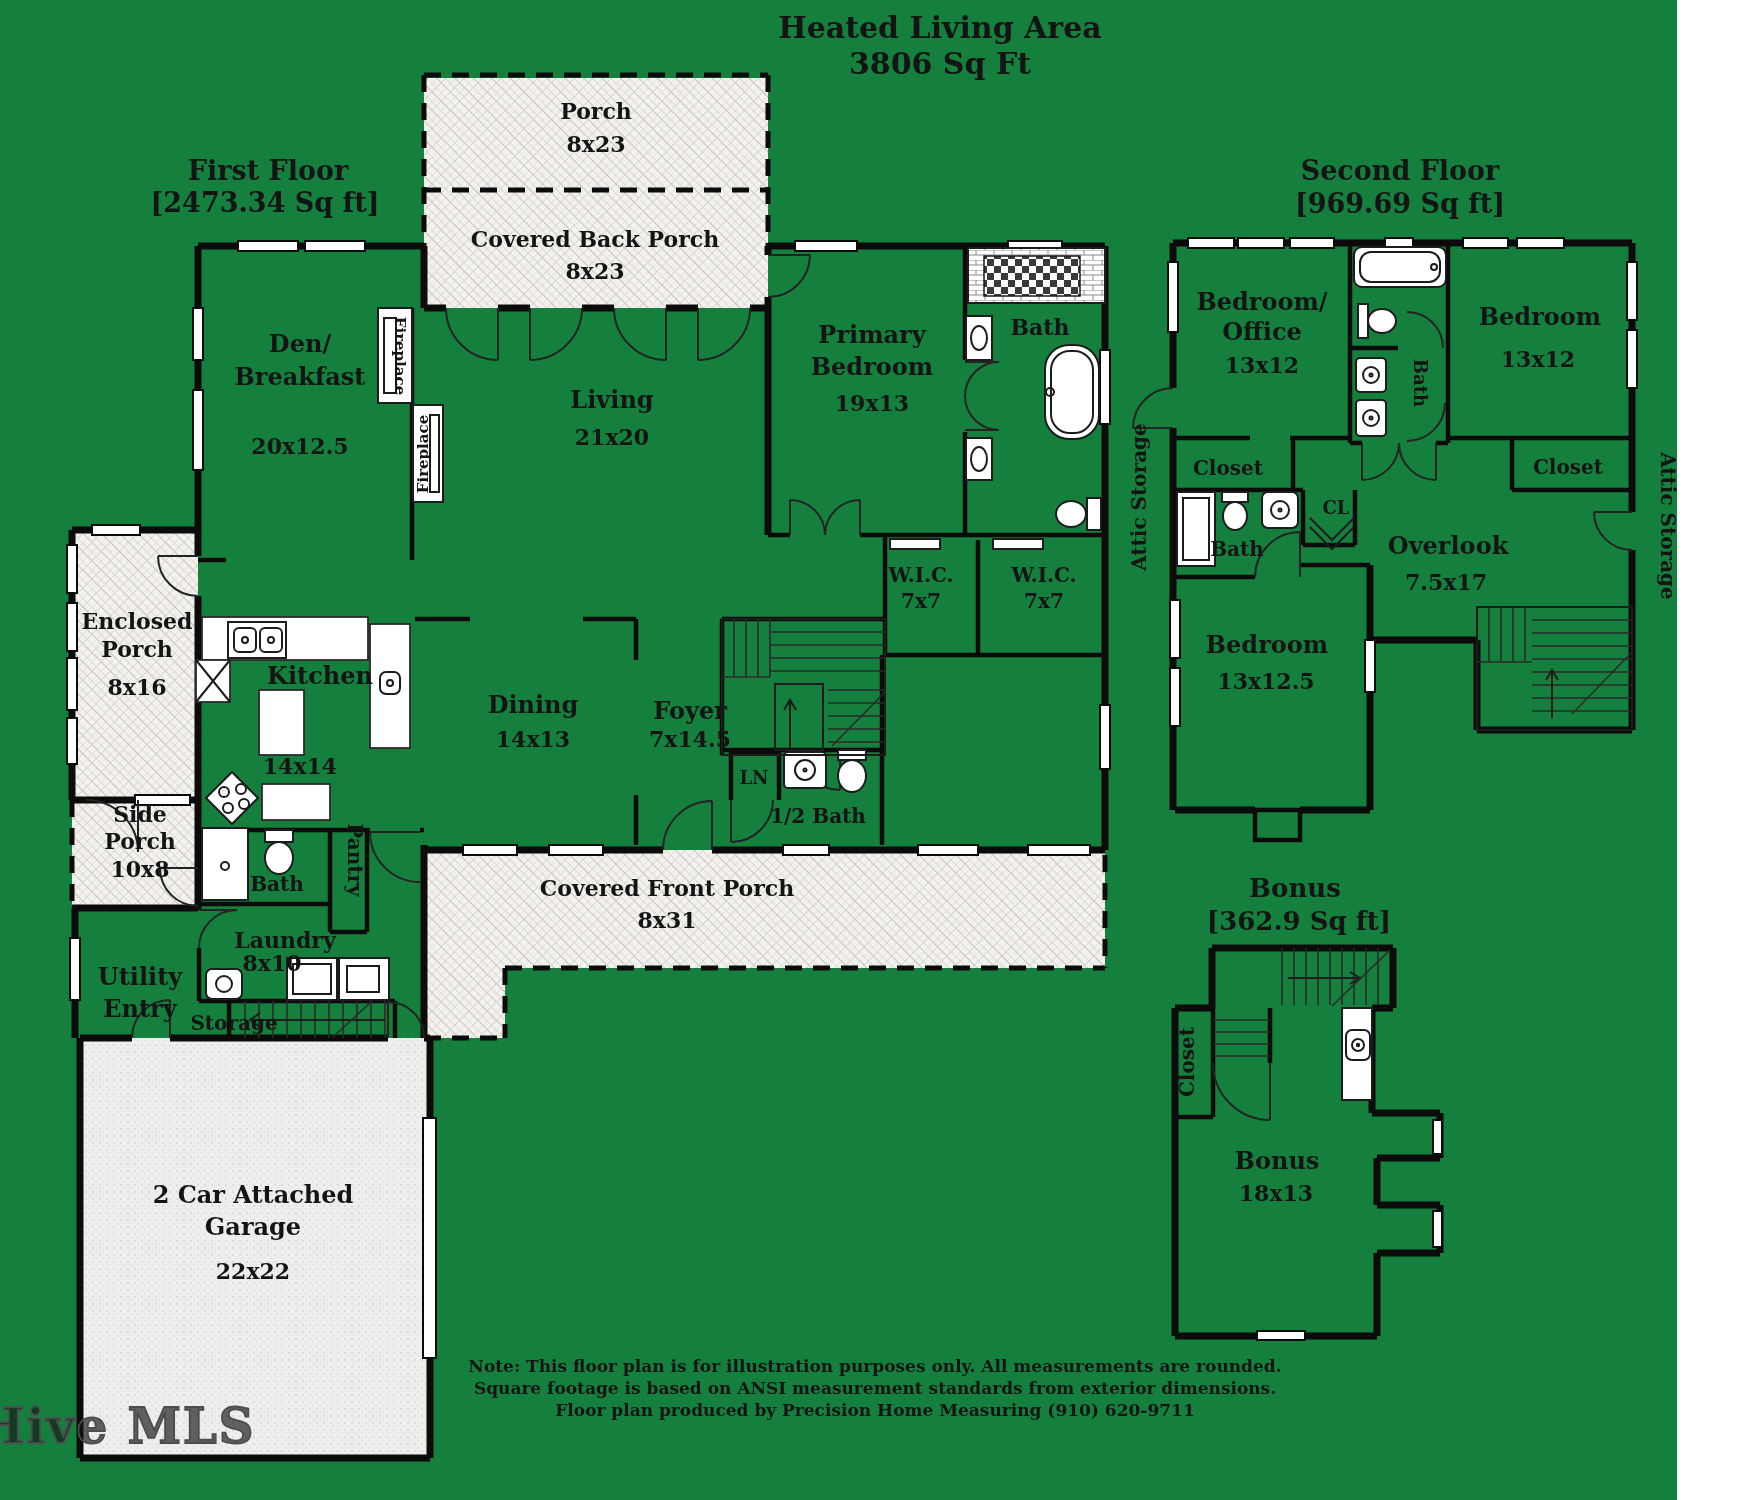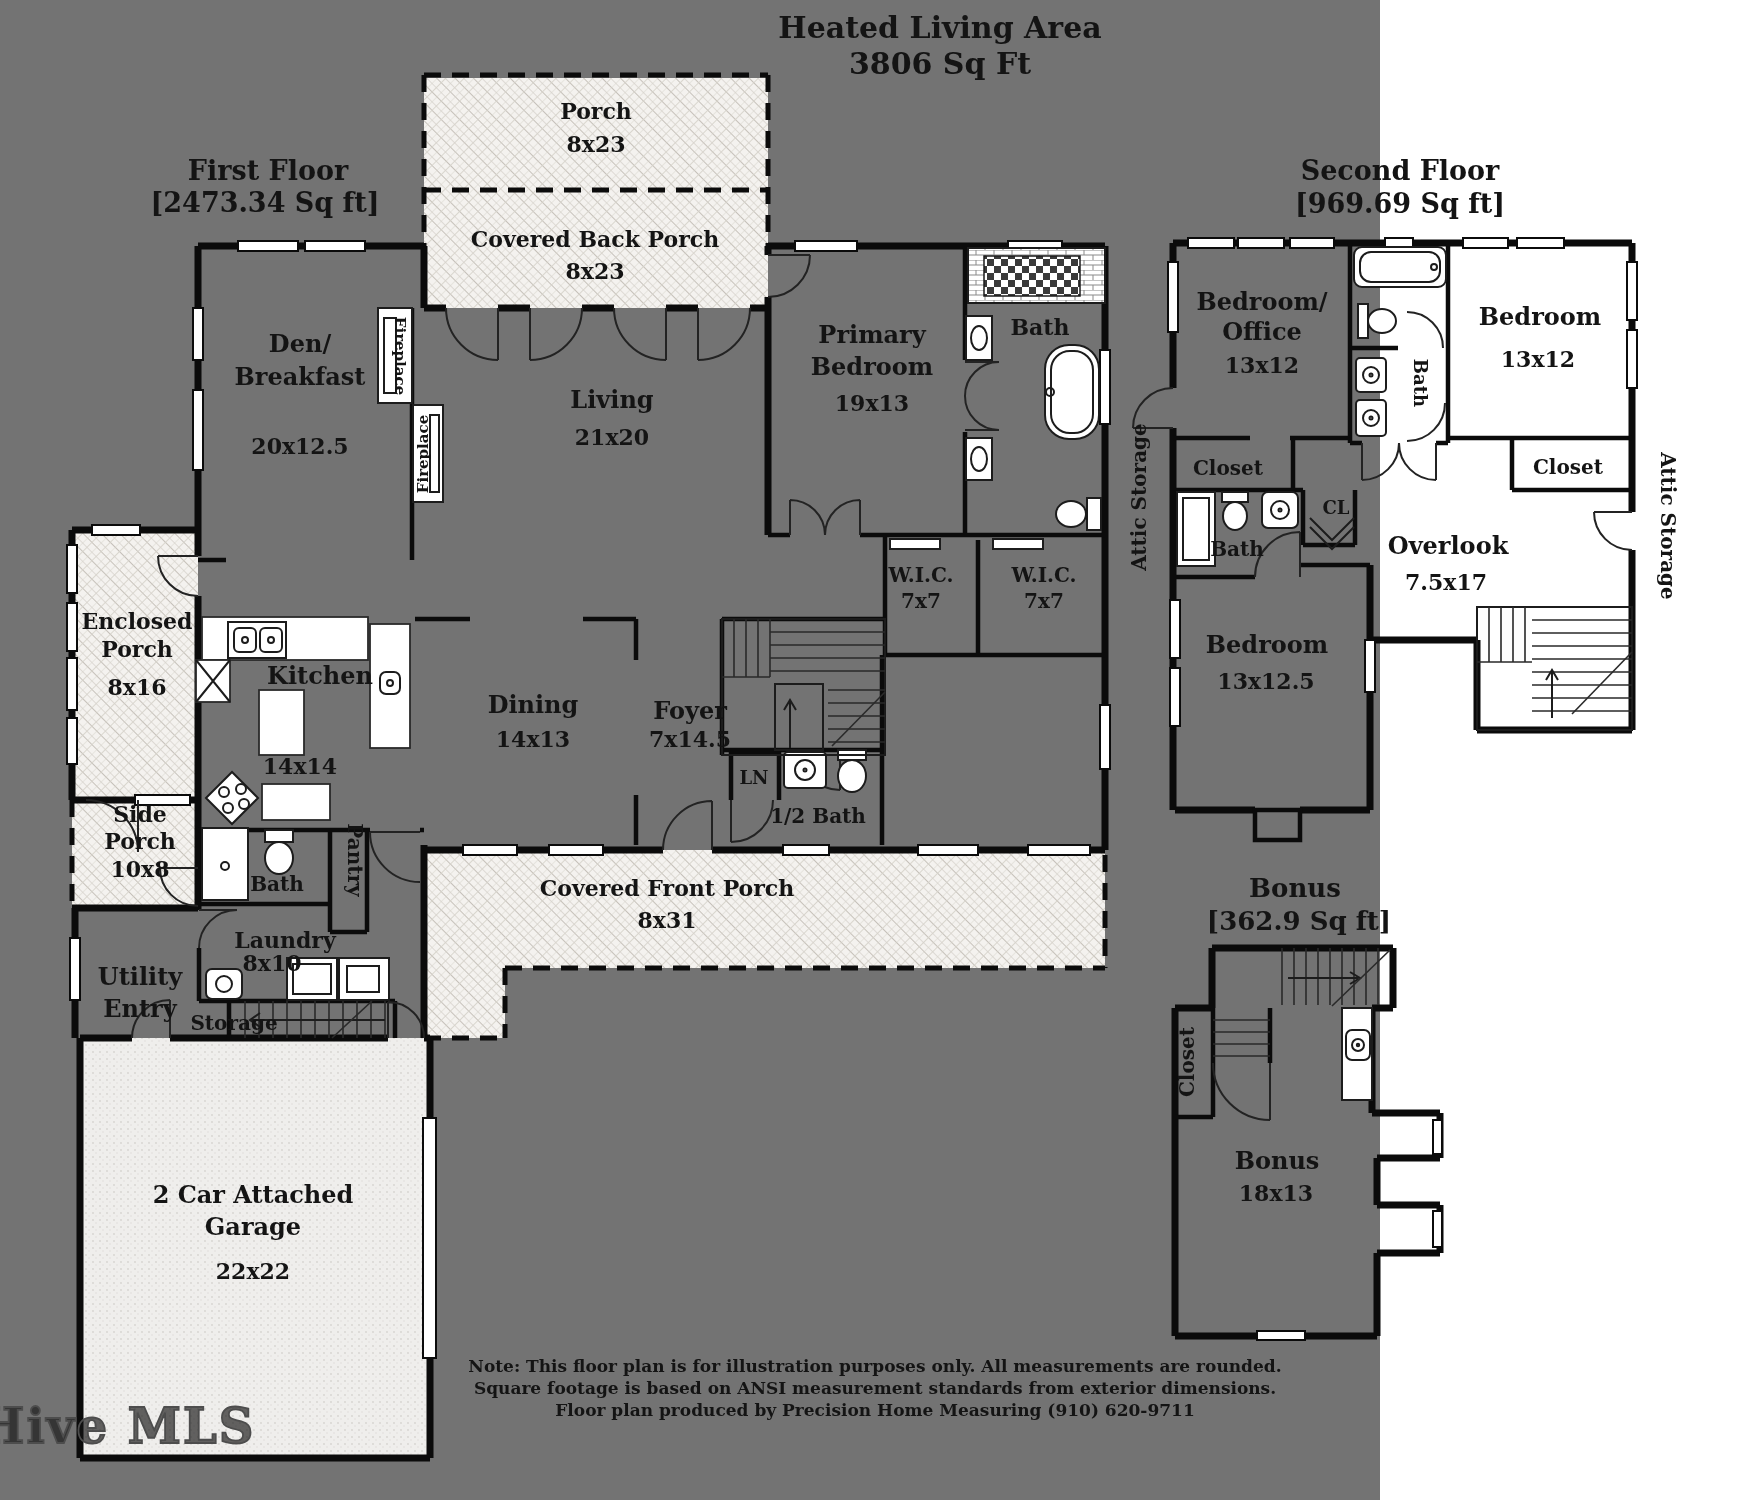--- a/index.html
+++ b/index.html
@@ -1,16 +1,16 @@
 <!DOCTYPE html>
 <html><head>
 <meta charset="utf-8">
 <style>
   html,body{margin:0;padding:0;background:#ffffff;}
-  .page{width:1380px;height:1500px;position:relative;background:#737373;}
+  .page{width:1677px;height:1500px;position:relative;background:#15803d;}
   svg text{font-family:"DejaVu Serif",serif;font-weight:700;fill:#141414;text-anchor:middle;}
   .wx{stroke:#0b0b0b;stroke-width:7;fill:none;stroke-linecap:butt;}
   .wi{stroke:#0b0b0b;stroke-width:4.5;fill:none;stroke-linecap:butt;}
   .wd{stroke:#0b0b0b;stroke-width:5;fill:none;stroke-dasharray:17 11;}
   .fx{stroke:#1c1c1c;stroke-width:2;fill:#ffffff;}
   .fxn{stroke:#1c1c1c;stroke-width:2;fill:none;}
   .tread{stroke:#2a2a2a;stroke-width:1.6;fill:none;}
   .win{fill:#ffffff;stroke:#0b0b0b;stroke-width:2;}
   .arc{stroke:#232323;stroke-width:2;fill:none;}
   .cnt{stroke:#2a2a2a;stroke-width:1.8;fill:#ffffff;}

